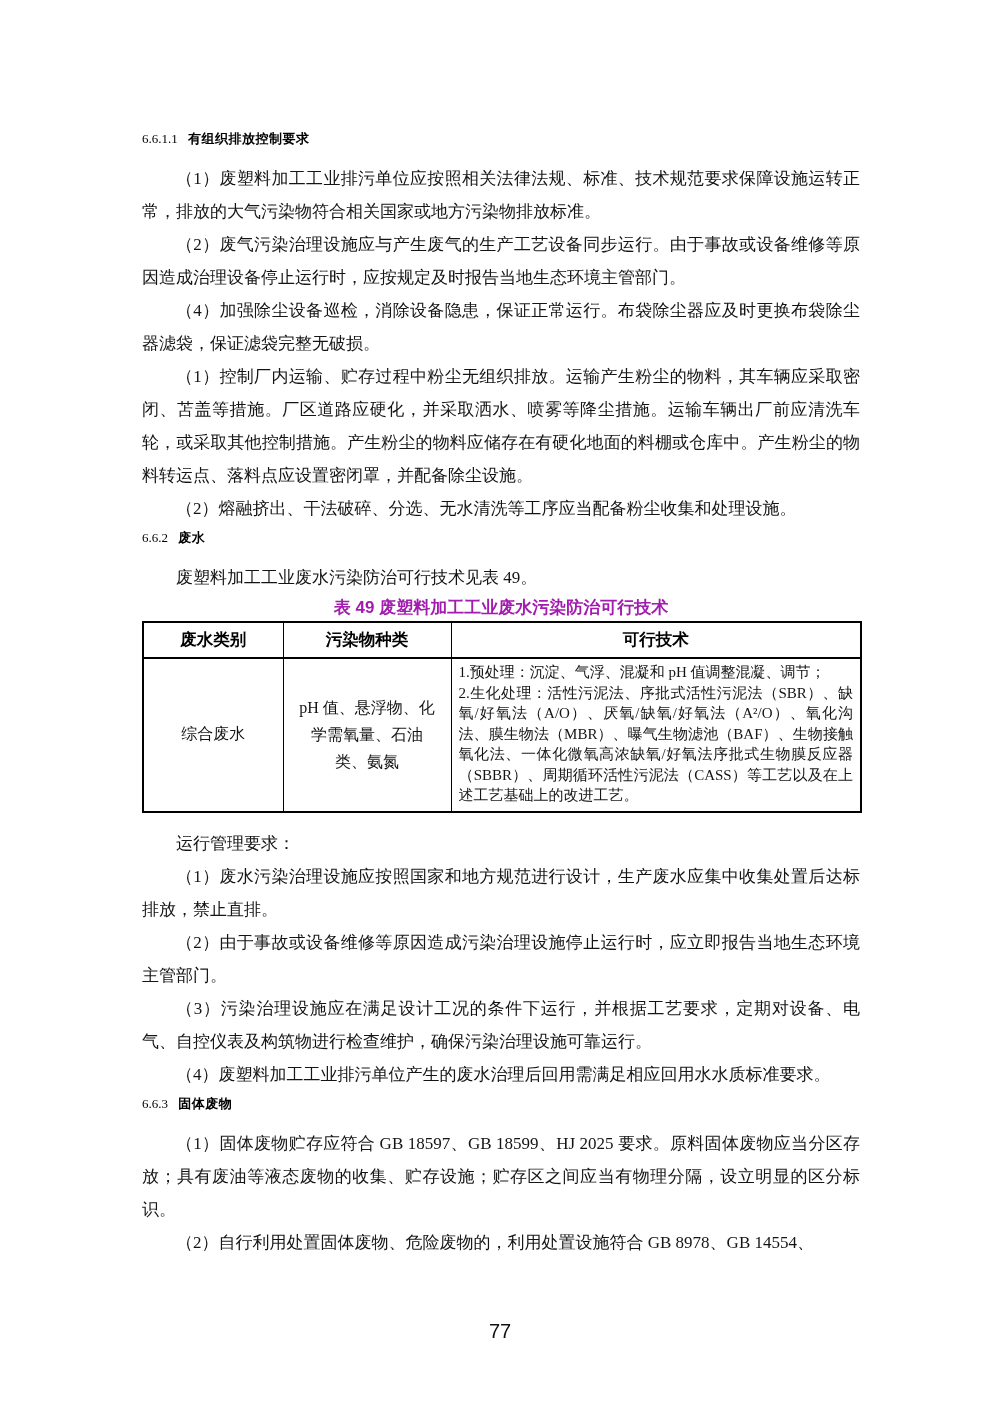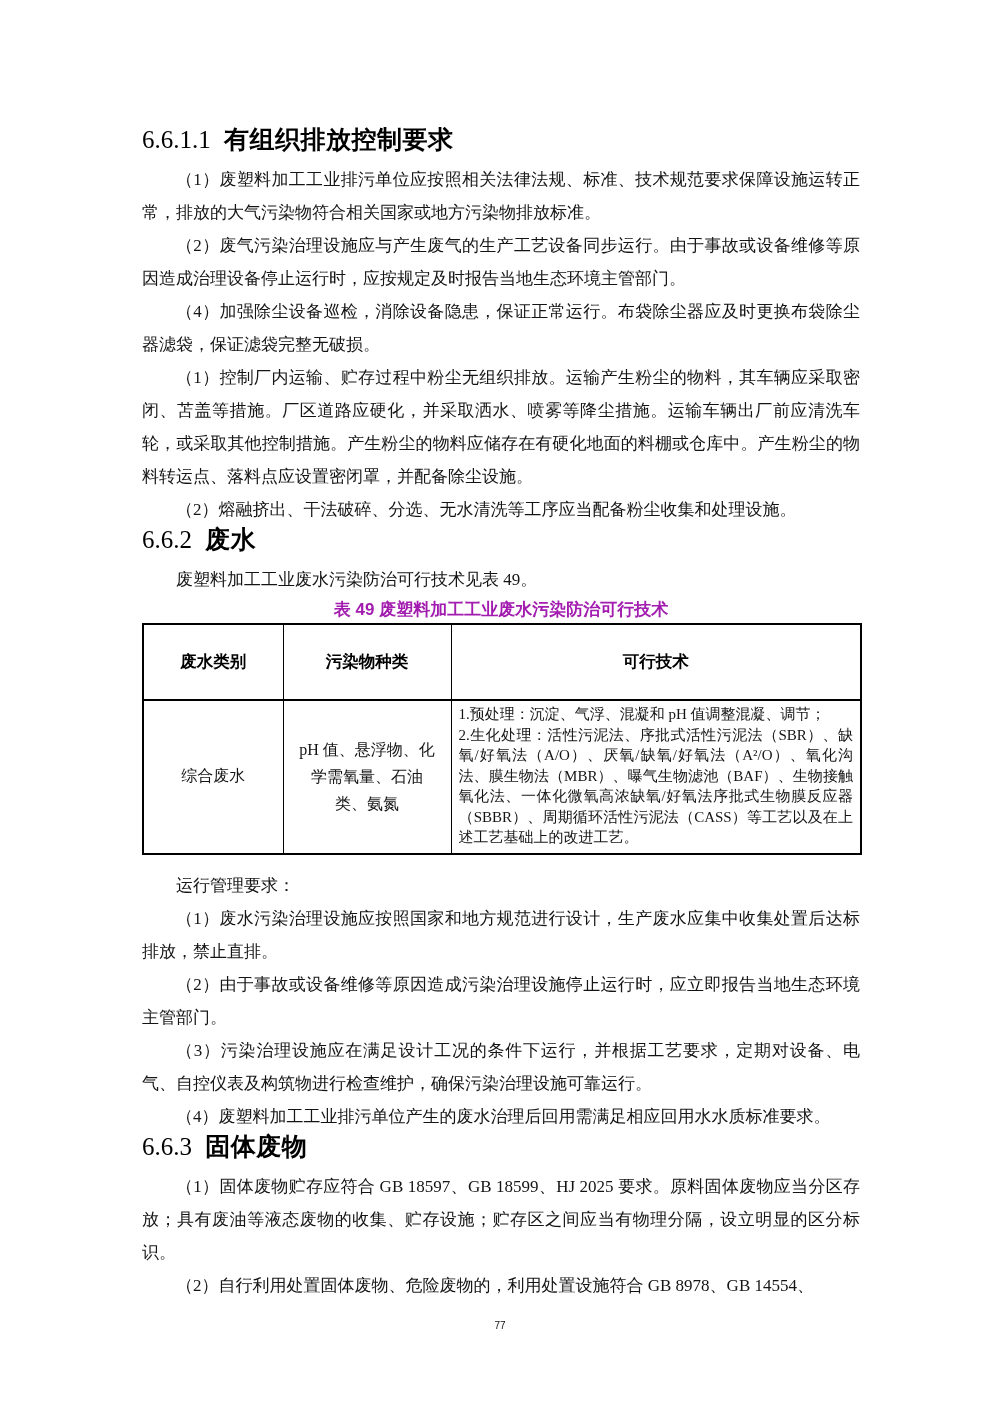--- a/index.html
+++ b/index.html
@@ -11,21 +11,21 @@
   }
   .content { position:absolute; left:142px; top:118px; width:718px; }
 
   p.body {
     margin:0; font-size:17px; line-height:33px;
     text-align:justify; text-indent:2em;
     word-break:break-all;
   }
 
   h2.sec {
-    margin:2px 0 12px; font-size:25px; line-height:22px; font-weight:700;
+    margin:2px 0 12px; font-size:13px; line-height:22px; font-weight:700;
     color:#000;
   }
   h2.sec.first { margin-top:10px; }
   h2.sec .num {
     font-family:"Liberation Serif", serif; font-weight:400; margin-right:7px;
   }
   h2.sec .ht {
     font-family:"Liberation Sans", sans-serif; font-weight:700; letter-spacing:0.5px;
   }
 
@@ -35,35 +35,35 @@
   }
 
   table.t49 {
     border-collapse:collapse; width:718px; table-layout:fixed;
     margin-top:3px; border:2px solid #000;
   }
   table.t49 th, table.t49 td { border:1px solid #000; }
   table.t49 thead th {
     border-bottom:2px solid #000;
     font-family:"Liberation Sans", sans-serif;
-    font-size:16.5px; font-weight:700; height:34px; padding:20px 4px;
+    font-size:16.5px; font-weight:700; height:34px; padding:0 4px;
     text-align:center; vertical-align:middle; color:#000;
   }
   table.t49 td { vertical-align:middle; }
   td.c1 { text-align:center; font-size:16px; }
   td.c2 { text-align:center; font-size:16px; line-height:27px; padding:11px 12px; }
   td.c3 {
     text-align:left; padding:3px 7px 5px; font-size:15px; line-height:20.5px;
     word-break:break-all; text-align:justify;
   }
   .mt14 { margin-top:14px !important; }
 
   .pagenum {
     position:absolute; top:1320px; left:0; width:100%; text-align:center;
-    font-size:10px; font-family:"Liberation Sans", sans-serif; color:#111;
+    font-size:20px; font-family:"Liberation Sans", sans-serif; color:#111;
   }
 </style>
 </head>
 <body>
 
 <div class="page">
   <div class="content">
 
     <h2 class="sec first">
       <span class="num">6.6.1.1</span>

